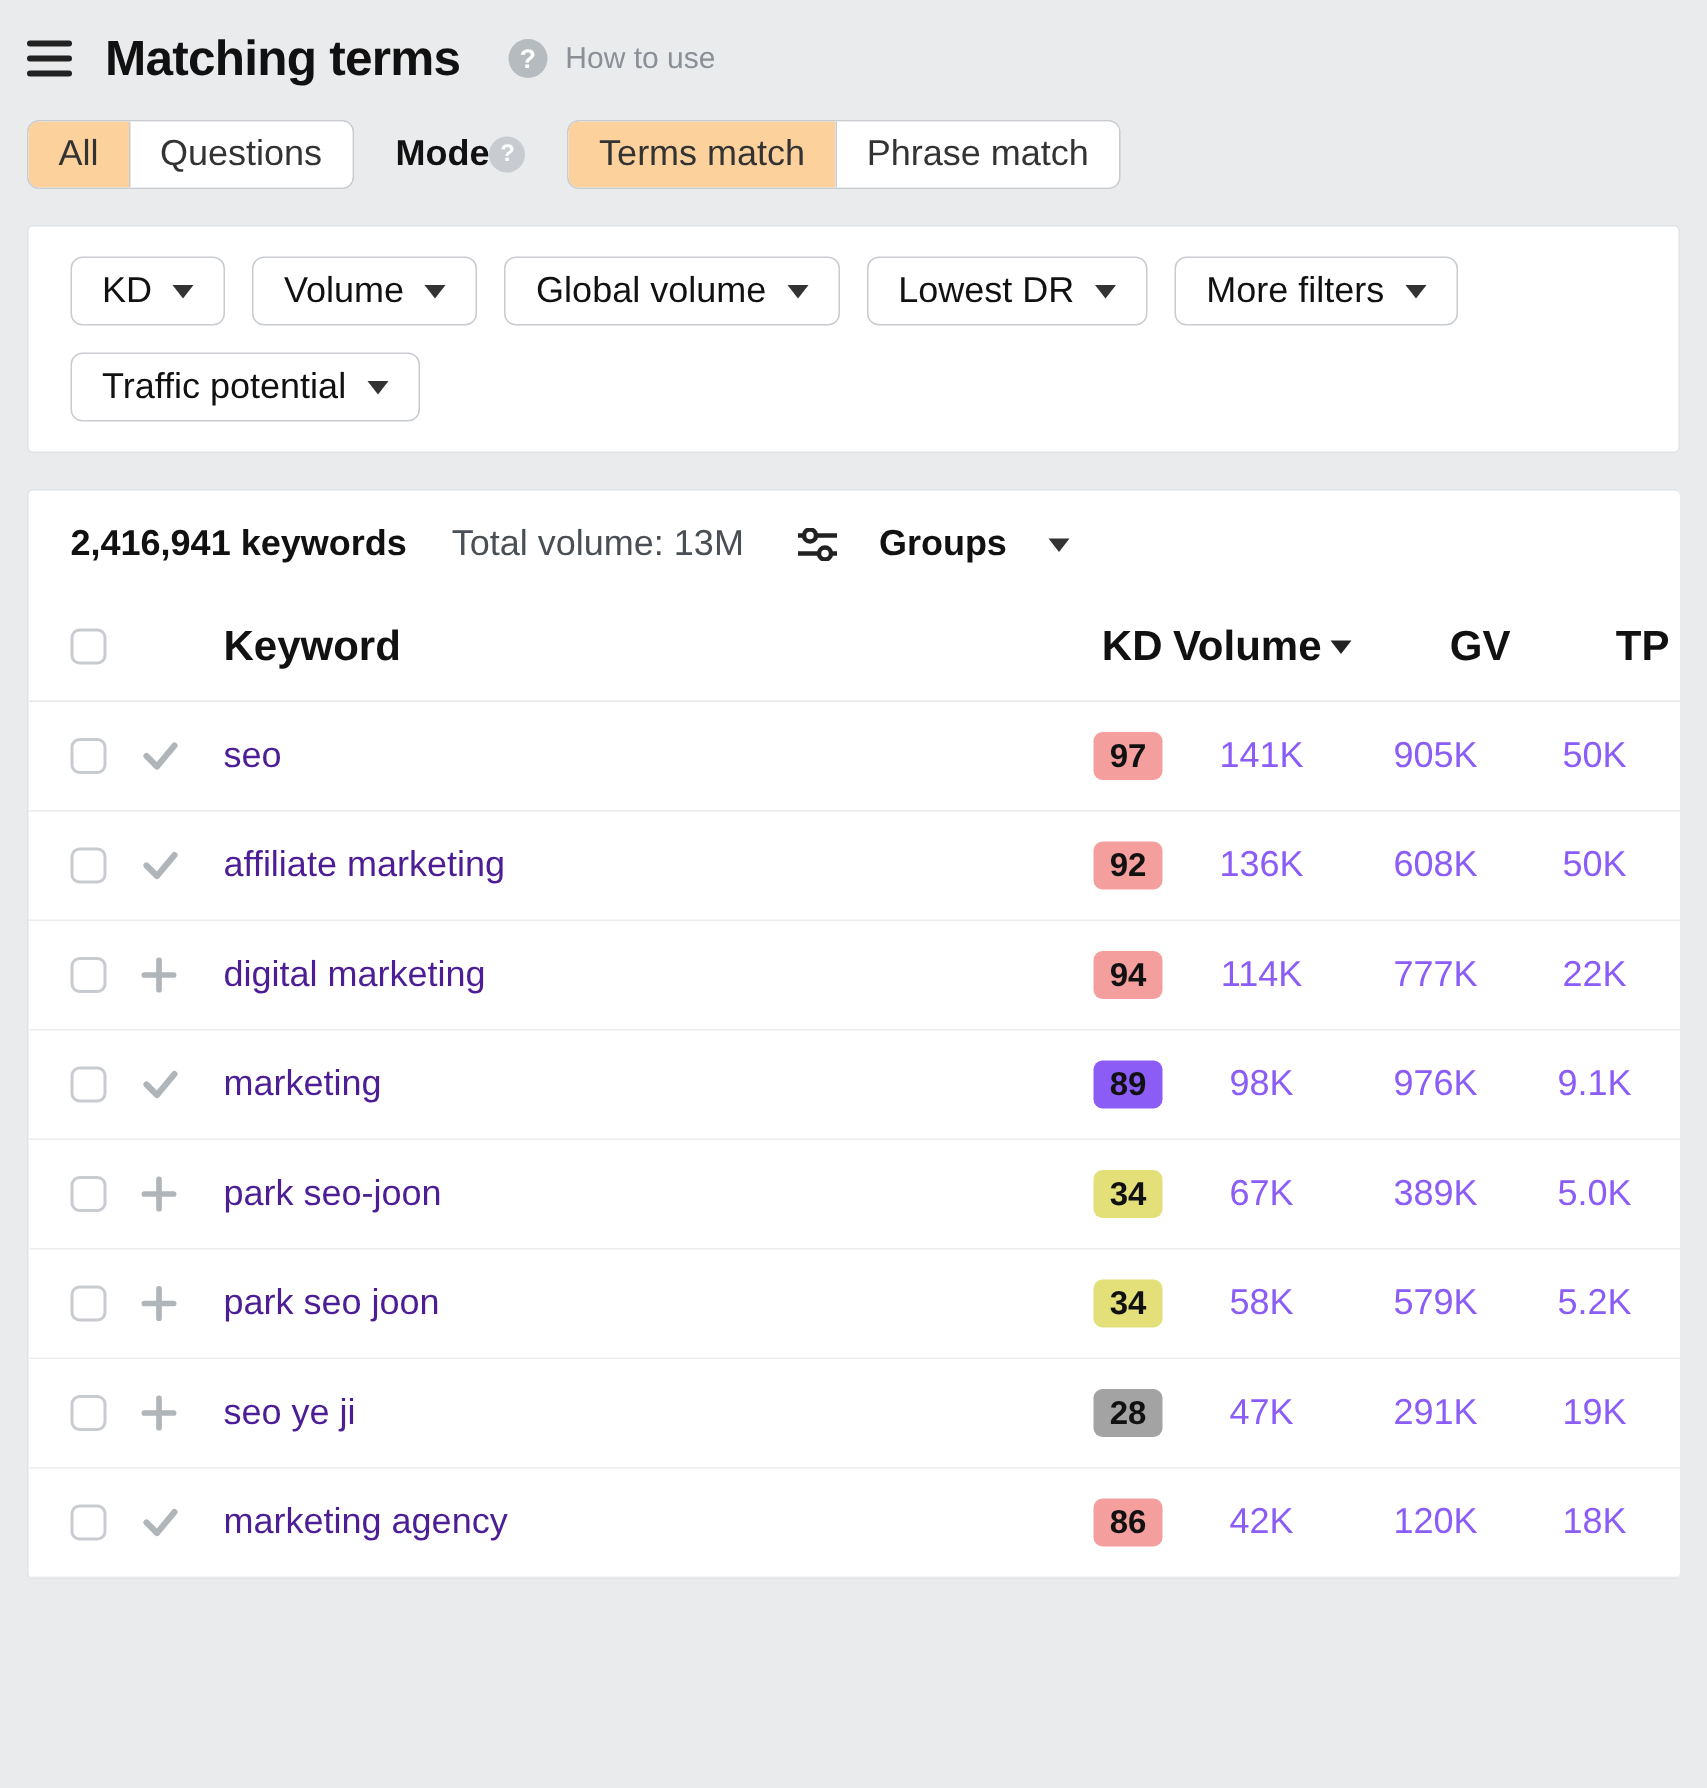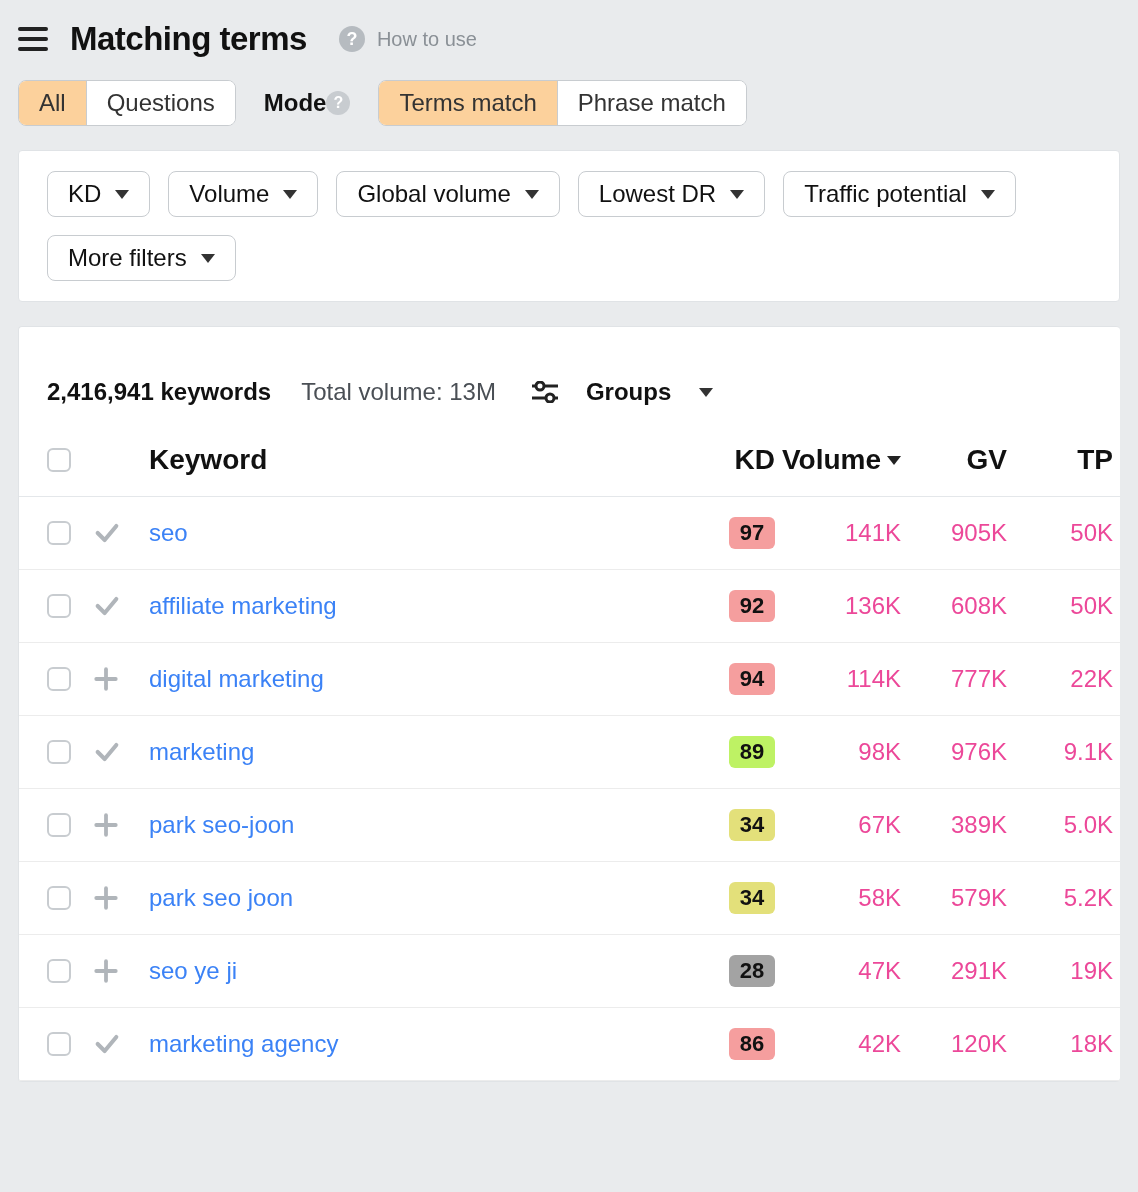--- a/index.html
+++ b/index.html
@@ -109,21 +109,20 @@
     border: 1px solid #e0e3e6;
     border-radius: 4px;
     border-right: none;
   }
   .results-header {
     display: flex;
     align-items: center;
     gap: 30px;
     padding: 22px 28px;
     font-size: 24px;
-    margin-top: 29px;
   }
   .kw-count { font-weight: 700; }
   .total-vol { color: #4a4f55; }
   .groups-wrap {
     display: flex;
     align-items: center;
     gap: 28px;
     margin-left: 6px;
     font-weight: 700;
   }
@@ -152,32 +151,32 @@
     border-bottom: 1px solid #ececec;
     font-size: 24px;
     gap: 6px;
   }
   .checkbox {
     width: 24px; height: 24px;
     border: 2px solid #c8ccd0;
     border-radius: 6px;
   }
   .row-icon { color:#b0b5ba; display:flex; }
-  .kw-link { color:#3b82f6; text-decoration:none; }
+  .kw-link { color:#4c1d95; text-decoration:none; }
   .kd-cell { text-align:right; }
   .kd-badge {
     display:inline-block;
     padding: 3px 10px;
     border-radius:6px;
     font-weight:600;
     font-size:22px;
     text-align:center;
     min-width: 46px;
   }
-  .num-cell { text-align:right; color:#ec4899; }
+  .num-cell { text-align:center; color:#8b5cf6; }
   .sort-caret {
     width:0; height:0;
     border-left:7px solid transparent;
     border-right:7px solid transparent;
     border-top:9px solid #222;
   }
 </style>
 </head>
 <body>
 
@@ -223,25 +222,25 @@
       </div>
     <div class="filter-btn">
         <span>Global volume</span>
         <span class="caret-down"></span>
       </div>
     <div class="filter-btn">
         <span>Lowest DR</span>
         <span class="caret-down"></span>
       </div>
     <div class="filter-btn">
+        <span>More filters</span>
+        <span class="caret-down"></span>
+      </div>
+    <div class="filter-btn">
         <span>Traffic potential</span>
-        <span class="caret-down"></span>
-      </div>
-    <div class="filter-btn">
-        <span>More filters</span>
         <span class="caret-down"></span>
       </div>
   </div>
 </div>
 
 <div class="results-panel">
   <div class="results-header">
     <span class="kw-count">2,416,941 keywords</span>
     <span class="total-vol">Total volume: 13M</span>
     <div class="groups-wrap">
@@ -323,21 +322,21 @@
       <div class="row">
         <div>
           <div class="checkbox"></div>
         </div>
         <div class="row-icon">
           <svg width="28" height="28" viewBox="0 0 24 24">
             <path d="M4 12 L10 18 L20 6" stroke="#b0b5ba" stroke-width="3.5" fill="none" stroke-linecap="round" stroke-linejoin="round"></path>
           </svg>
         </div>
         <div><a href="#" class="kw-link">marketing</a></div>
-        <div class="kd-cell"><span class="kd-badge" style="background: #bef264;">89</span></div>
+        <div class="kd-cell"><span class="kd-badge" style="background: #8b5cf6;">89</span></div>
         <div class="num-cell">98K</div>
         <div class="num-cell">976K</div>
         <div class="num-cell">9.1K</div>
       </div>
       <div class="row">
         <div>
           <div class="checkbox"></div>
         </div>
         <div class="row-icon">
           <svg width="26" height="26" viewBox="0 0 24 24">

